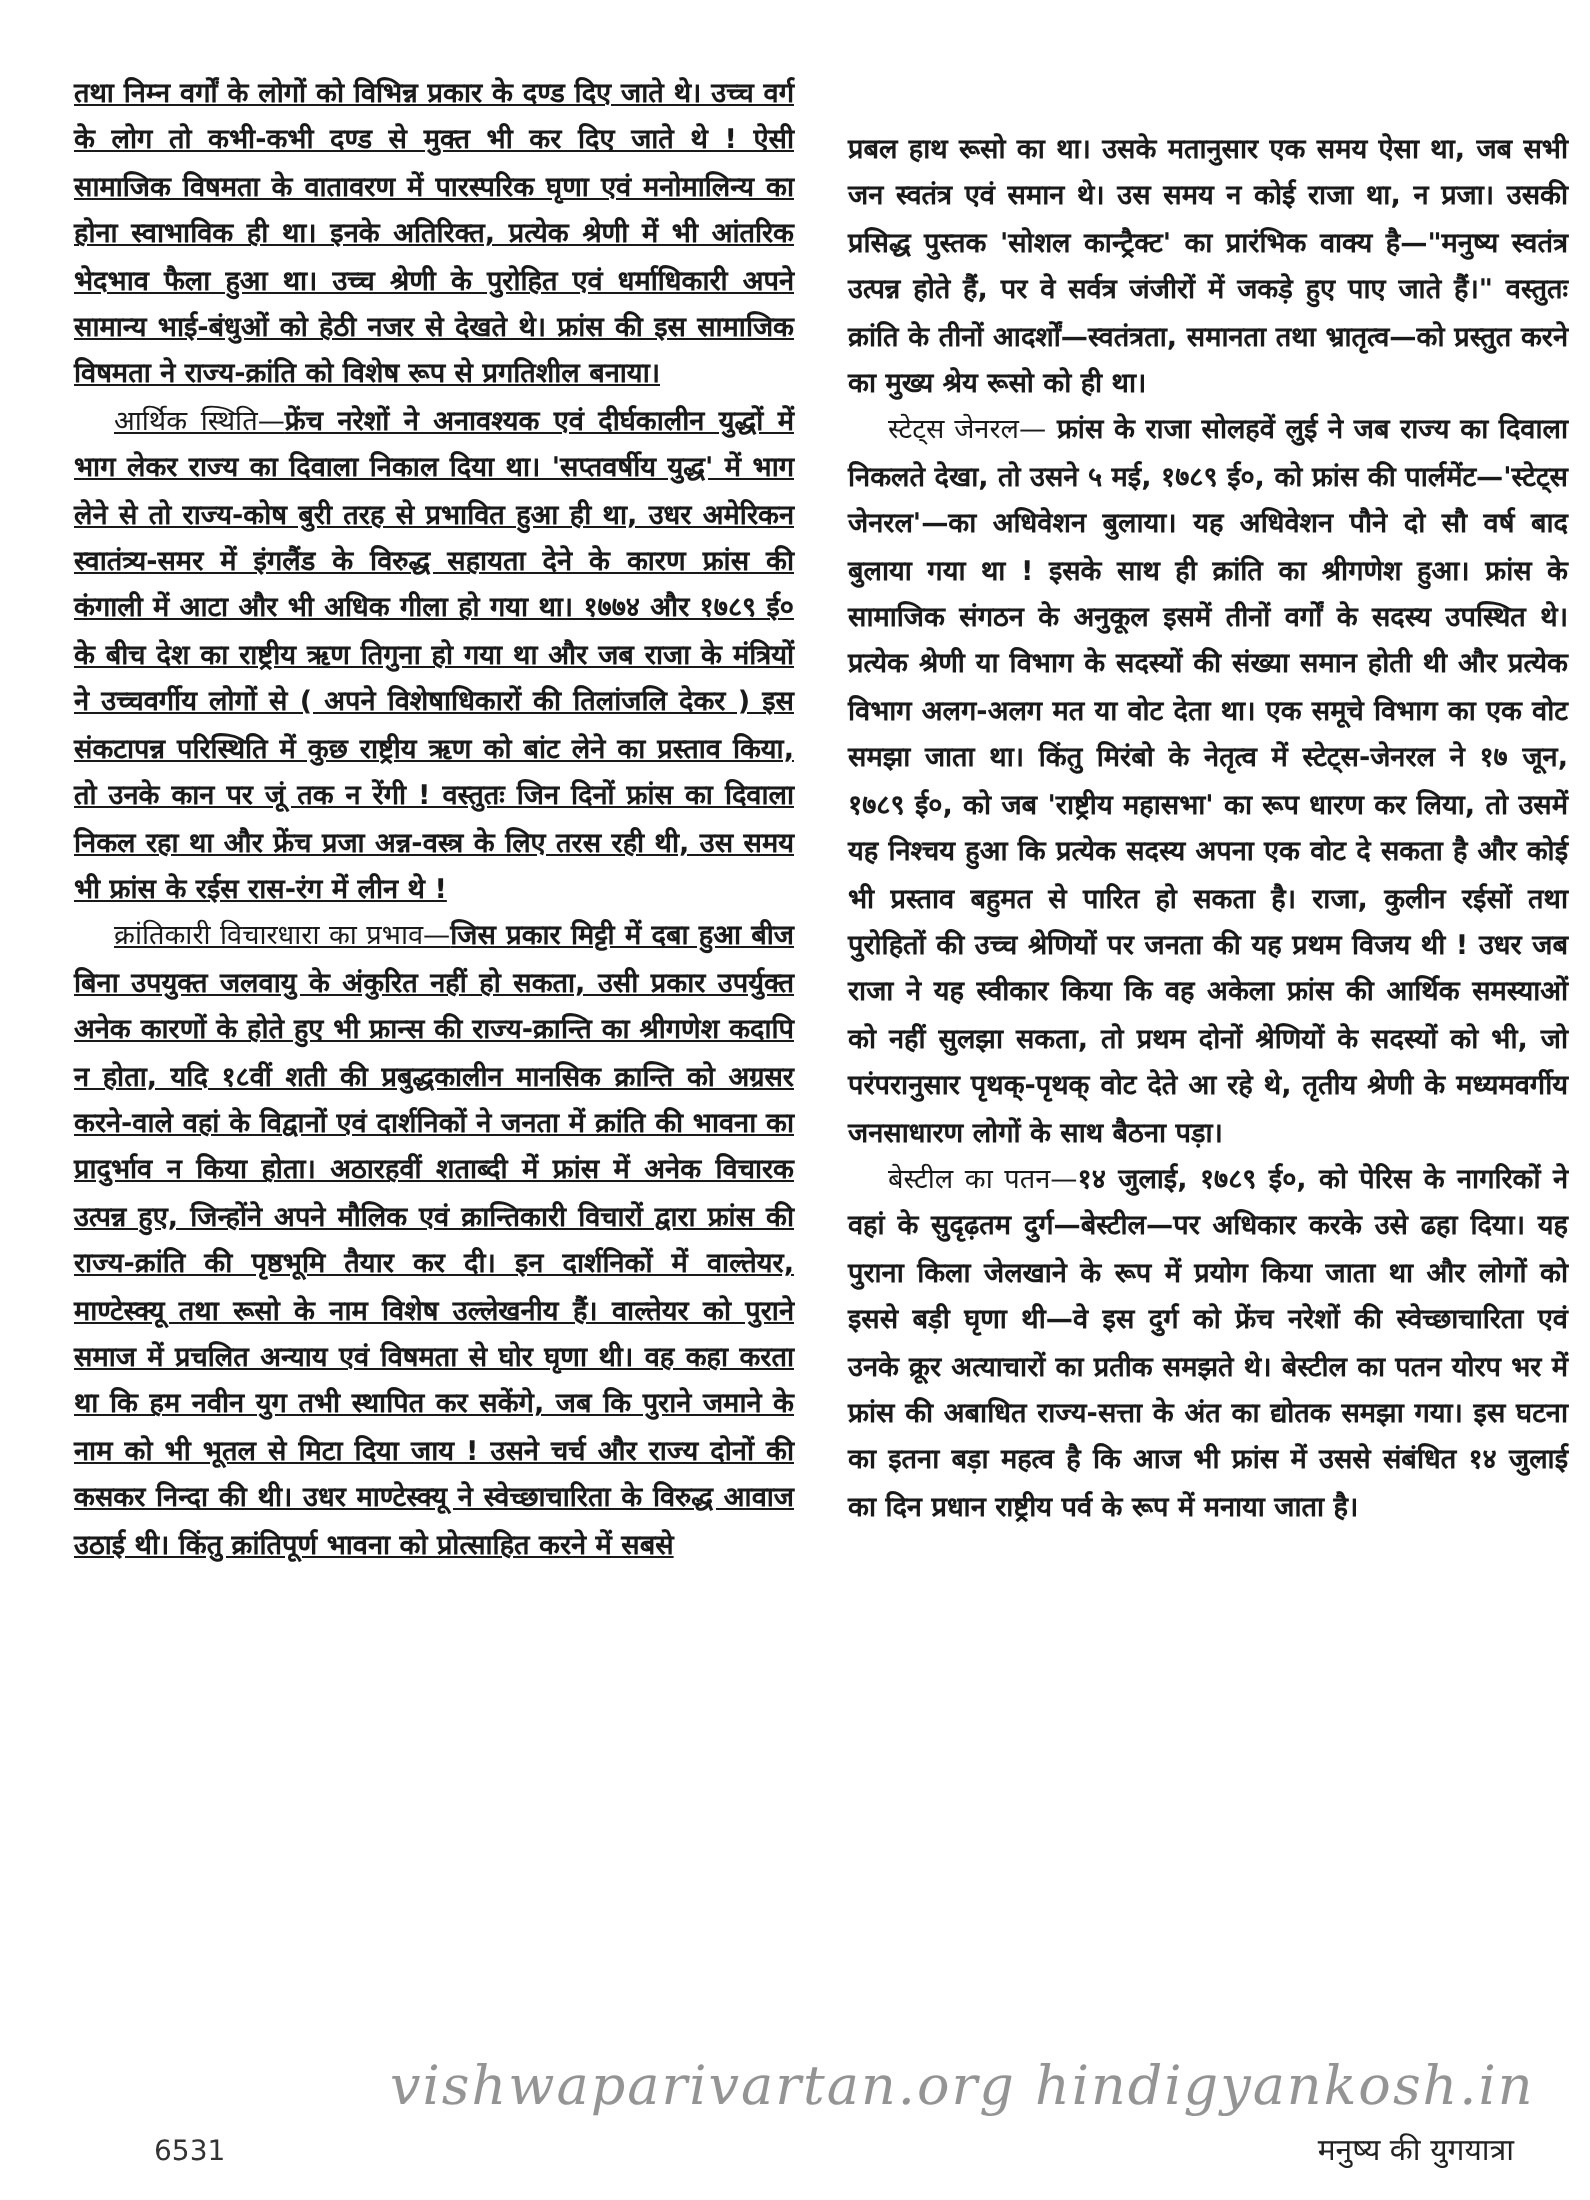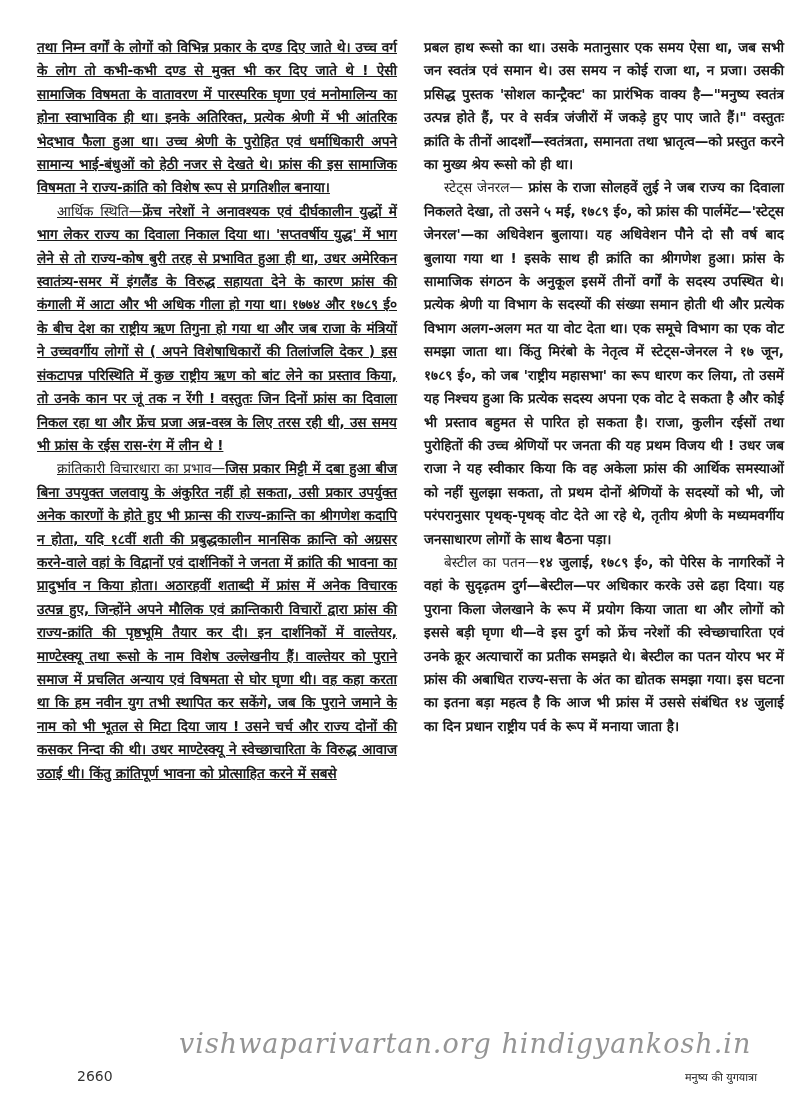--- a/index.html
+++ b/index.html
@@ -2,27 +2,27 @@
 <html><head>
 <meta charset="utf-8">
 <style>
   html, body { margin: 0; padding: 0; background: #ffffff; }
   body { width: 795px; height: 1100px; position: relative; overflow: hidden;
          font-family: "DejaVu Sans", sans-serif; color: #1a1a1a; }
   .page { position: absolute; inset: 0; }
   .col { position: absolute; top: 36px; width: 360px; font-size: 13.6px; line-height: 23.4px;
          text-align: justify; font-weight: bold; }
   .col-left { left: 37px; text-decoration: underline; }
-  .col-right { left: 424px; }
+  .col-right { left: 424px; margin-top: 28px; }
   .col p { margin: 0; text-indent: 0; }
   .col p.indent { text-indent: 20px; }
   .heading { font-weight: normal; }
   .footer-left { position: absolute; left: 77px; bottom: 16px; font-size: 14px; color: #333; }
-  .footer-right { position: absolute; right: 38px; bottom: 16px; font-size: 11px; color: #222; font-weight: normal; }
-  .watermark { position: absolute; left: 179px; top: 1028px; font-family: "DejaVu Serif", serif;
+  .footer-right { position: absolute; right: 38px; bottom: 16px; font-size: 15px; color: #222; font-weight: normal; }
+  .watermark { position: absolute; left: 195px; top: 1028px; font-family: "DejaVu Serif", serif;
                font-style: italic; font-size: 27px; color: rgba(60,60,60,0.55); letter-spacing: 1px;
                white-space: nowrap; pointer-events: none; }
 </style>
 </head>
 <body>
 
 <div class="page">
 
   <div class="col col-left">
     <p>
@@ -43,15 +43,15 @@
     <p class="indent">
       <span class="heading">स्टेट्स जेनरल—</span><span> फ्रांस के राजा सोलहवें लुई ने जब राज्य का दिवाला निकलते देखा, तो उसने ५ मई, १७८९ ई०, को फ्रांस की पार्लमेंट—'स्टेट्स जेनरल'—का अधिवेशन बुलाया। यह अधिवेशन पौने दो सौ वर्ष बाद बुलाया गया था ! इसके साथ ही क्रांति का श्रीगणेश हुआ। फ्रांस के सामाजिक संगठन के अनुकूल इसमें तीनों वर्गों के सदस्य उपस्थित थे। प्रत्येक श्रेणी या विभाग के सदस्यों की संख्या समान होती थी और प्रत्येक विभाग अलग-अलग मत या वोट देता था। एक समूचे विभाग का एक वोट समझा जाता था। किंतु मिरंबो के नेतृत्व में स्टेट्स-जेनरल ने १७ जून, १७८९ ई०, को जब 'राष्ट्रीय महासभा' का रूप धारण कर लिया, तो उसमें यह निश्चय हुआ कि प्रत्येक सदस्य अपना एक वोट दे सकता है और कोई भी प्रस्ताव बहुमत से पारित हो सकता है। राजा, कुलीन रईसों तथा पुरोहितों की उच्च श्रेणियों पर जनता की यह प्रथम विजय थी ! उधर जब राजा ने यह स्वीकार किया कि वह अकेला फ्रांस की आर्थिक समस्याओं को नहीं सुलझा सकता, तो प्रथम दोनों श्रेणियों के सदस्यों को भी, जो परंपरानुसार पृथक्-पृथक् वोट देते आ रहे थे, तृतीय श्रेणी के मध्यमवर्गीय जनसाधारण लोगों के साथ बैठना पड़ा।</span>
     </p>
     <p class="indent">
       <span class="heading">बेस्टील का पतन—</span><span>१४ जुलाई, १७८९ ई०, को पेरिस के नागरिकों ने वहां के सुदृढ़तम दुर्ग—बेस्टील—पर अधिकार करके उसे ढहा दिया। यह पुराना किला जेलखाने के रूप में प्रयोग किया जाता था और लोगों को इससे बड़ी घृणा थी—वे इस दुर्ग को फ्रेंच नरेशों की स्वेच्छाचारिता एवं उनके क्रूर अत्याचारों का प्रतीक समझते थे। बेस्टील का पतन योरप भर में फ्रांस की अबाधित राज्य-सत्ता के अंत का द्योतक समझा गया। इस घटना का इतना बड़ा महत्व है कि आज भी फ्रांस में उससे संबंधित १४ जुलाई का दिन प्रधान राष्ट्रीय पर्व के रूप में मनाया जाता है।</span>
     </p>
   </div>
 
   <div class="watermark">vishwaparivartan.org hindigyankosh.in</div>
 
-  <div class="footer-left">2660</div>
+  <div class="footer-left">6531</div>
   <div class="footer-right">मनुष्य की युगयात्रा</div>
 </div>
 
 </body></html>

